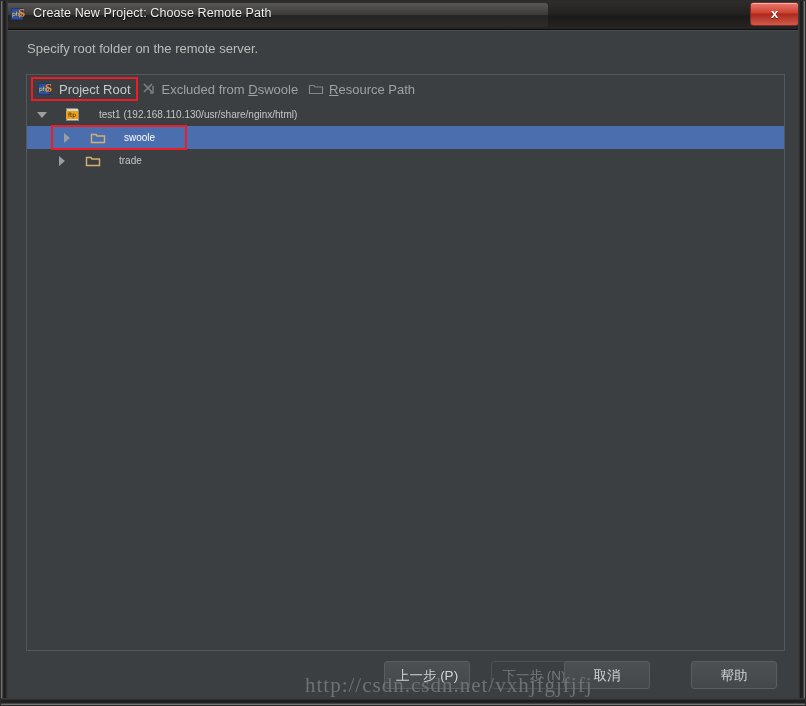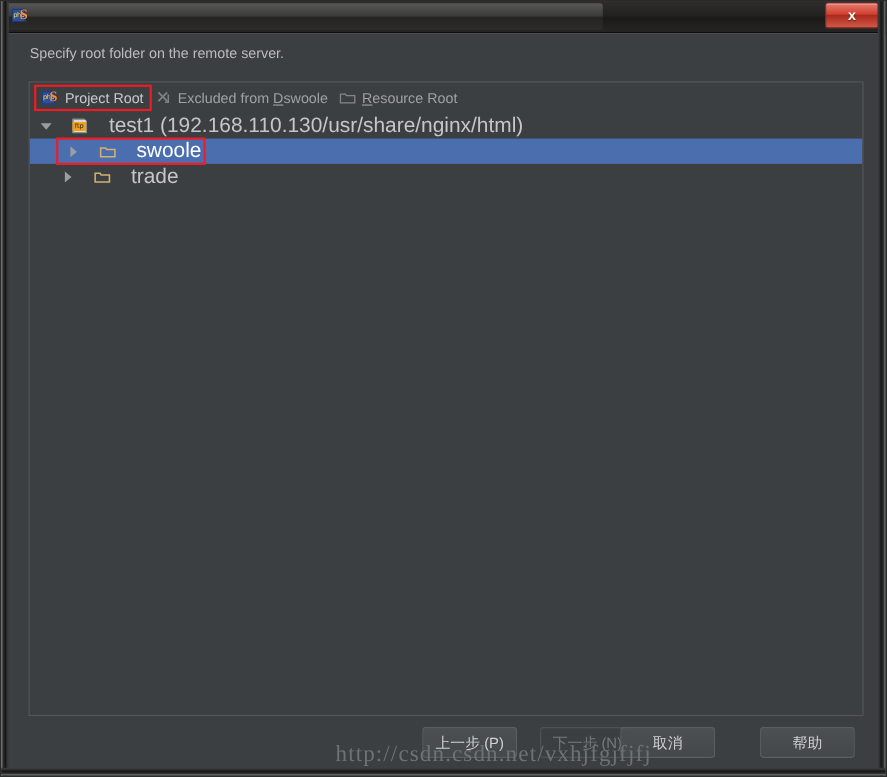--- a/index.html
+++ b/index.html
@@ -203,21 +203,21 @@
   .tree-body {
     position: absolute;
     left: 0; top: 28px;
     right: 0; bottom: 0;
   }
   .tree-row {
     position: relative;
     height: 23px;
     display: flex;
     align-items: center;
-    font-size: 19px;
+    font-size: 10px;
     color: #c4c6c8;
     white-space: nowrap;
     cursor: default;
     gap: 12px;
   }
   .tree-row.selected {
     background: #4b6eaf;
     color: #ffffff;
     padding-left: 33px;
   }
@@ -339,20 +339,21 @@
 <body>
 
 <div class="window">
 
   <div class="titlebar">
     <div class="titlebar-glow"></div>
     <div class="app-icon ico-php">
       <span class="sq"></span>
         <span class="s">S</span>
     </div>
+    <div class="title-text">Create New Project: Choose Remote Path</div>
     <div class="close-btn">x</div>
   </div>
 
   <div class="dialog">
 
     <div class="prompt">Specify root folder on the remote server.</div>
 
     <div class="tree-panel">
 
       <div class="legend-bar">
@@ -374,21 +375,21 @@
           </span>
           <span class="legend-label"><span>Excluded from </span><span class="mn">D</span><span>swoole</span></span>
         </div>
 
         <div class="legend-item">
           <span class="ico ico-folder-outline">
             <svg width="16" height="16" viewBox="0 0 16 16" aria-hidden="true">
               <path d="M1.5 4.5 L6 4.5 L7 6 L14.5 6 L14.5 12.5 L1.5 12.5 Z" fill="none" stroke="#83868a" stroke-width="1.2"></path>
             </svg>
           </span>
-          <span class="legend-label"><span></span><span class="mn">R</span><span>esource Root</span></span>
+          <span class="legend-label"><span></span><span class="mn">R</span><span>esource Path</span></span>
         </div>
 
 
       </div>
 
       <div class="tree-body">
 
         <div class="tree-row row-indent-0">
           <span class="twisty open"></span>
           <span class="ico ico-server row-ico">

